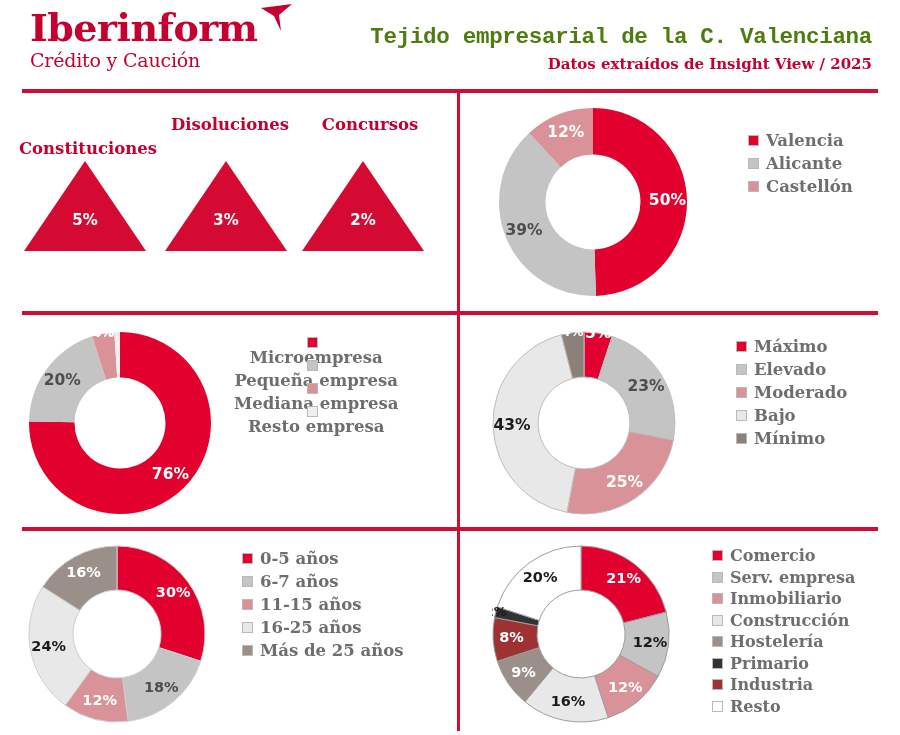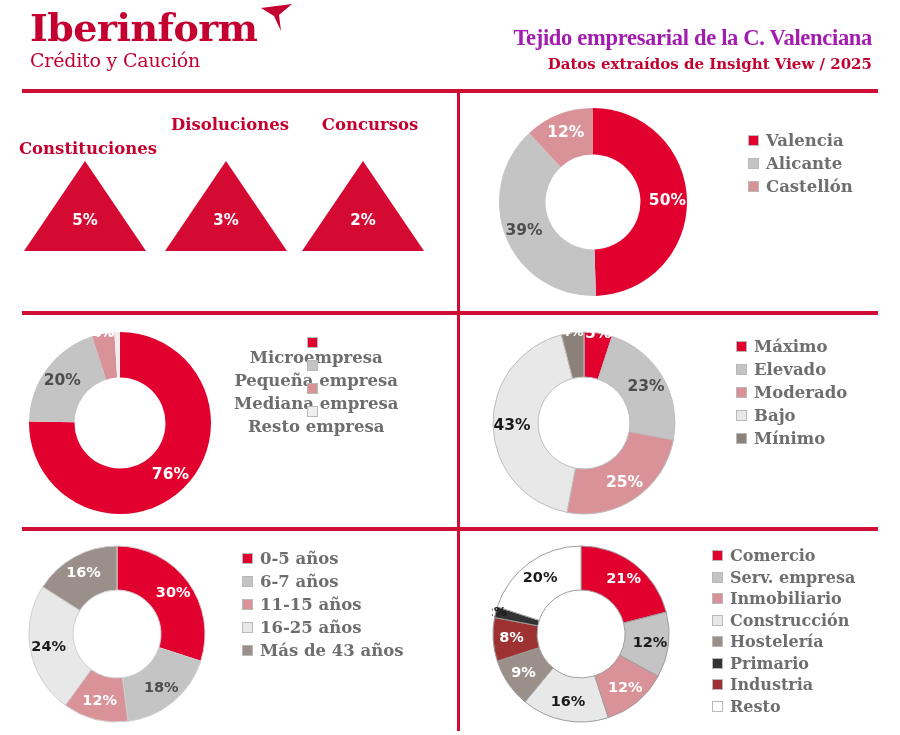--- a/index.html
+++ b/index.html
@@ -19,22 +19,22 @@
     color:#C3002F;letter-spacing:-0.5px;
   }
   .logo-sub{
     font-family:"DejaVu Serif",serif;
     font-weight:400;font-size:19px;line-height:22px;
     color:#C3002F;letter-spacing:-0.2px;margin-top:1px;
   }
   .logo-swoosh{position:absolute;left:259px;top:2px;width:36px;height:30px;}
   .title-block{position:absolute;right:28px;top:24px;text-align:right;}
   .title-main{
-    font-family:Liberation Serif, serif;
-    font-weight:700;font-size:22.5px;line-height:27px;color:#a21caf;
+    font-family:Liberation Mono, monospace;
+    font-weight:700;font-size:22.5px;line-height:27px;color:#4d7c0f;
     letter-spacing:-0.3px;white-space:nowrap;
   }
   .title-sub{
     font-family:"DejaVu Serif",serif;
     font-weight:700;font-size:15px;line-height:20px;color:#C3002F;
     margin-top:3px;white-space:nowrap;
   }
 
   
   .hrule{position:absolute;left:22px;width:856px;height:4px;background:#CE0E34;}
@@ -276,21 +276,21 @@
         <div class="leg-row">
           <span class="leg-sw" style="background: rgb(217, 147, 152);"></span>
           <span class="leg-tx">11-15 años</span>
         </div>
         <div class="leg-row">
           <span class="leg-sw" style="background: rgb(232, 232, 232);"></span>
           <span class="leg-tx">16-25 años</span>
         </div>
         <div class="leg-row">
           <span class="leg-sw" style="background: rgb(154, 144, 137);"></span>
-          <span class="leg-tx">Más de 43 años</span>
+          <span class="leg-tx">Más de 25 años</span>
         </div>
       </div>
   </div>
 
   <div class="panel p-br">
     <div class="donut-wrap" style="left:32px;top:14px;">
         <svg class="donut-svg" width="178" height="178" viewBox="0 0 178 178">
           <path d="M 89 1 A 88 88 0 0 1 174.23531817931953 67.11528992949277 L 131.61765908965975 78.05764496474639 A 44 44 0 0 0 89 45 Z" fill="#E1002E" stroke="#9e9e9e" stroke-width="1"></path>
           <path d="M 174.23531817931953 67.11528992949277 A 88 88 0 0 1 166.11498784385998 131.39432332095095 L 127.55749392192999 110.19716166047547 A 44 44 0 0 0 131.61765908965975 78.05764496474639 Z" fill="#C4C4C4" stroke="#9e9e9e" stroke-width="1"></path>
           <path d="M 166.11498784385998 131.39432332095095 A 88 88 0 0 1 116.19349550499538 172.69297343397352 L 102.59674775249769 130.84648671698676 A 44 44 0 0 0 127.55749392192999 110.19716166047547 Z" fill="#D99398" stroke="#9e9e9e" stroke-width="1"></path>

